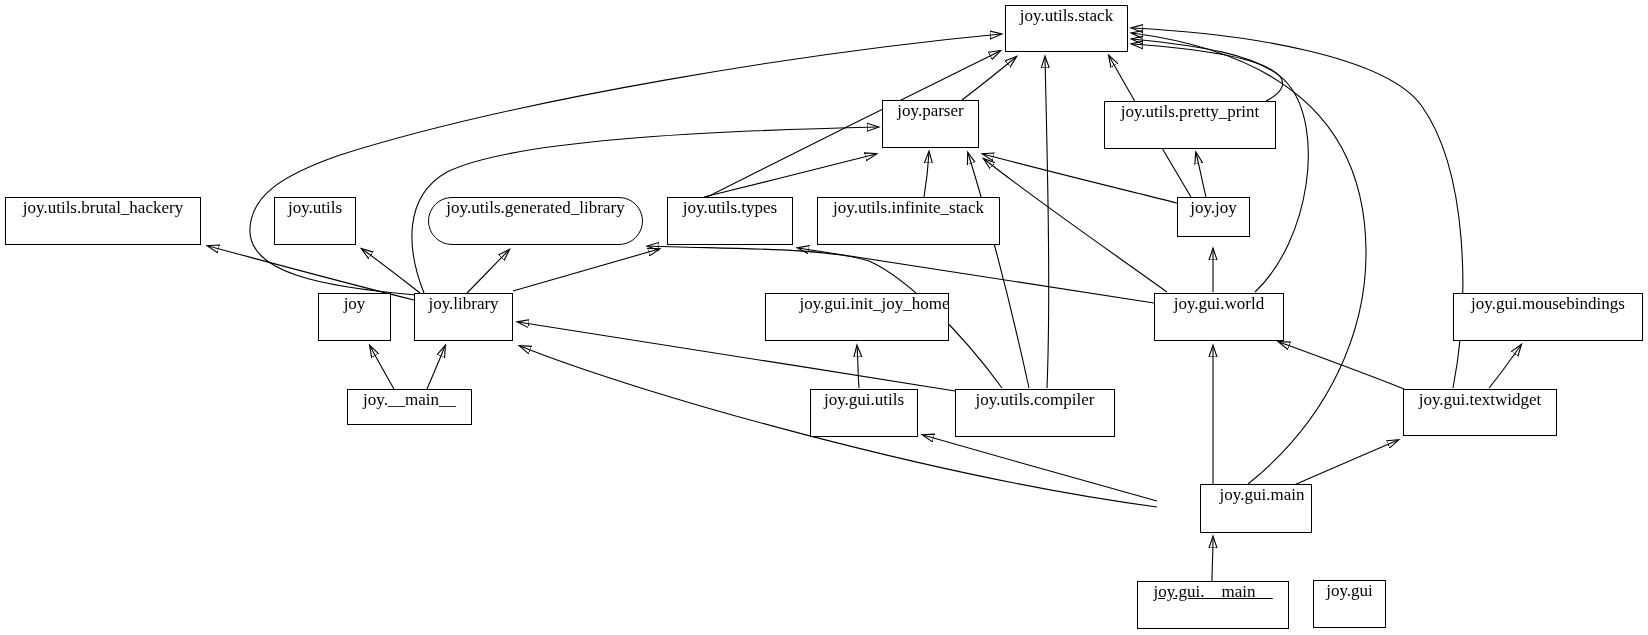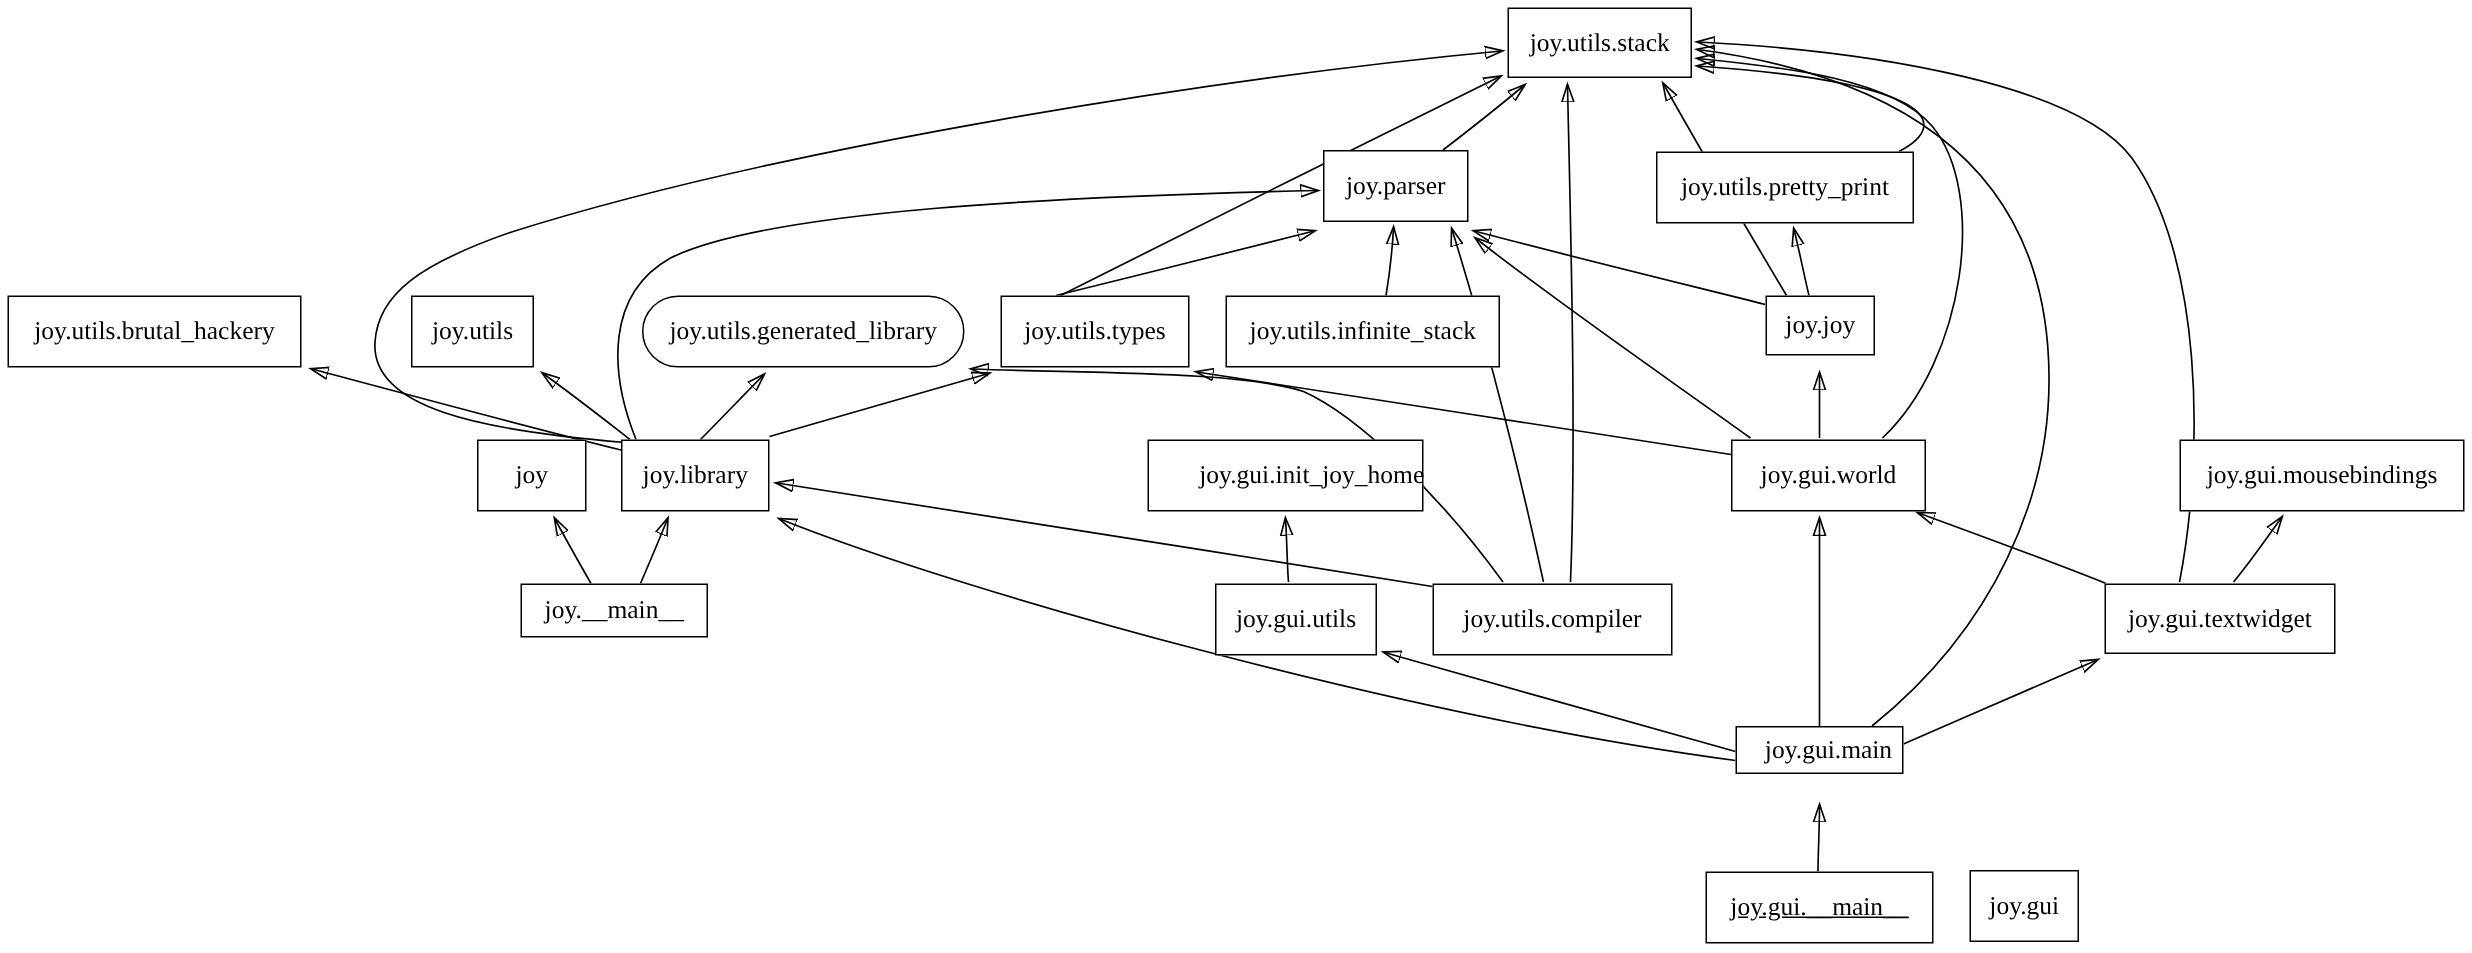--- a/index.html
+++ b/index.html
@@ -10,21 +10,21 @@
     font-family:"Liberation Serif","DejaVu Serif",serif;
     overflow:hidden;
   }
   #edge-layer{position:absolute;left:0;top:0;width:1648px;height:635px;}
   #edge-layer path{fill:none;stroke:#000000;stroke-width:1.1px;}
   .node{
     position:absolute;
     box-sizing:border-box;
     background:#ffffff;
     border:1px solid #000000;
-    display:flex;align-items:center;justify-content:center;
+    display:flex;align-items:flex-start;justify-content:center;
     font-size:17px;color:#000000;
     white-space:nowrap;
   }
 </style>
 </head>
 <body>
 
 <div id="canvas">
   <svg id="edge-layer" width="1648" height="635" viewBox="0 0 1648 635" xmlns="http://www.w3.org/2000/svg">
     <defs>
@@ -117,21 +117,21 @@
       </div>
       <div class="node" style="left: 810px; top: 389px; width: 108px; height: 48px;">
         <span>joy.gui.utils</span>
       </div>
       <div class="node" style="left: 955px; top: 389px; width: 160px; height: 48px;">
         <span>joy.utils.compiler</span>
       </div>
       <div class="node" style="left: 1403px; top: 389px; width: 154px; height: 47px;">
         <span>joy.gui.textwidget</span>
       </div>
-      <div class="node" style="left: 1157px; top: 484px; width: 112px; height: 32px; padding-left: 12px;">
+      <div class="node" style="left: 1200px; top: 484px; width: 112px; height: 49px; padding-left: 12px;">
         <span>joy.gui.main</span>
       </div>
       <div class="node" style="left: 1137px; top: 581px; width: 152px; height: 48px; text-decoration: underline;">
         <span>joy.gui.__main__</span>
       </div>
       <div class="node" style="left: 1313px; top: 580px; width: 73px; height: 48px;">
         <span>joy.gui</span>
       </div>
     </div>
 </div>

